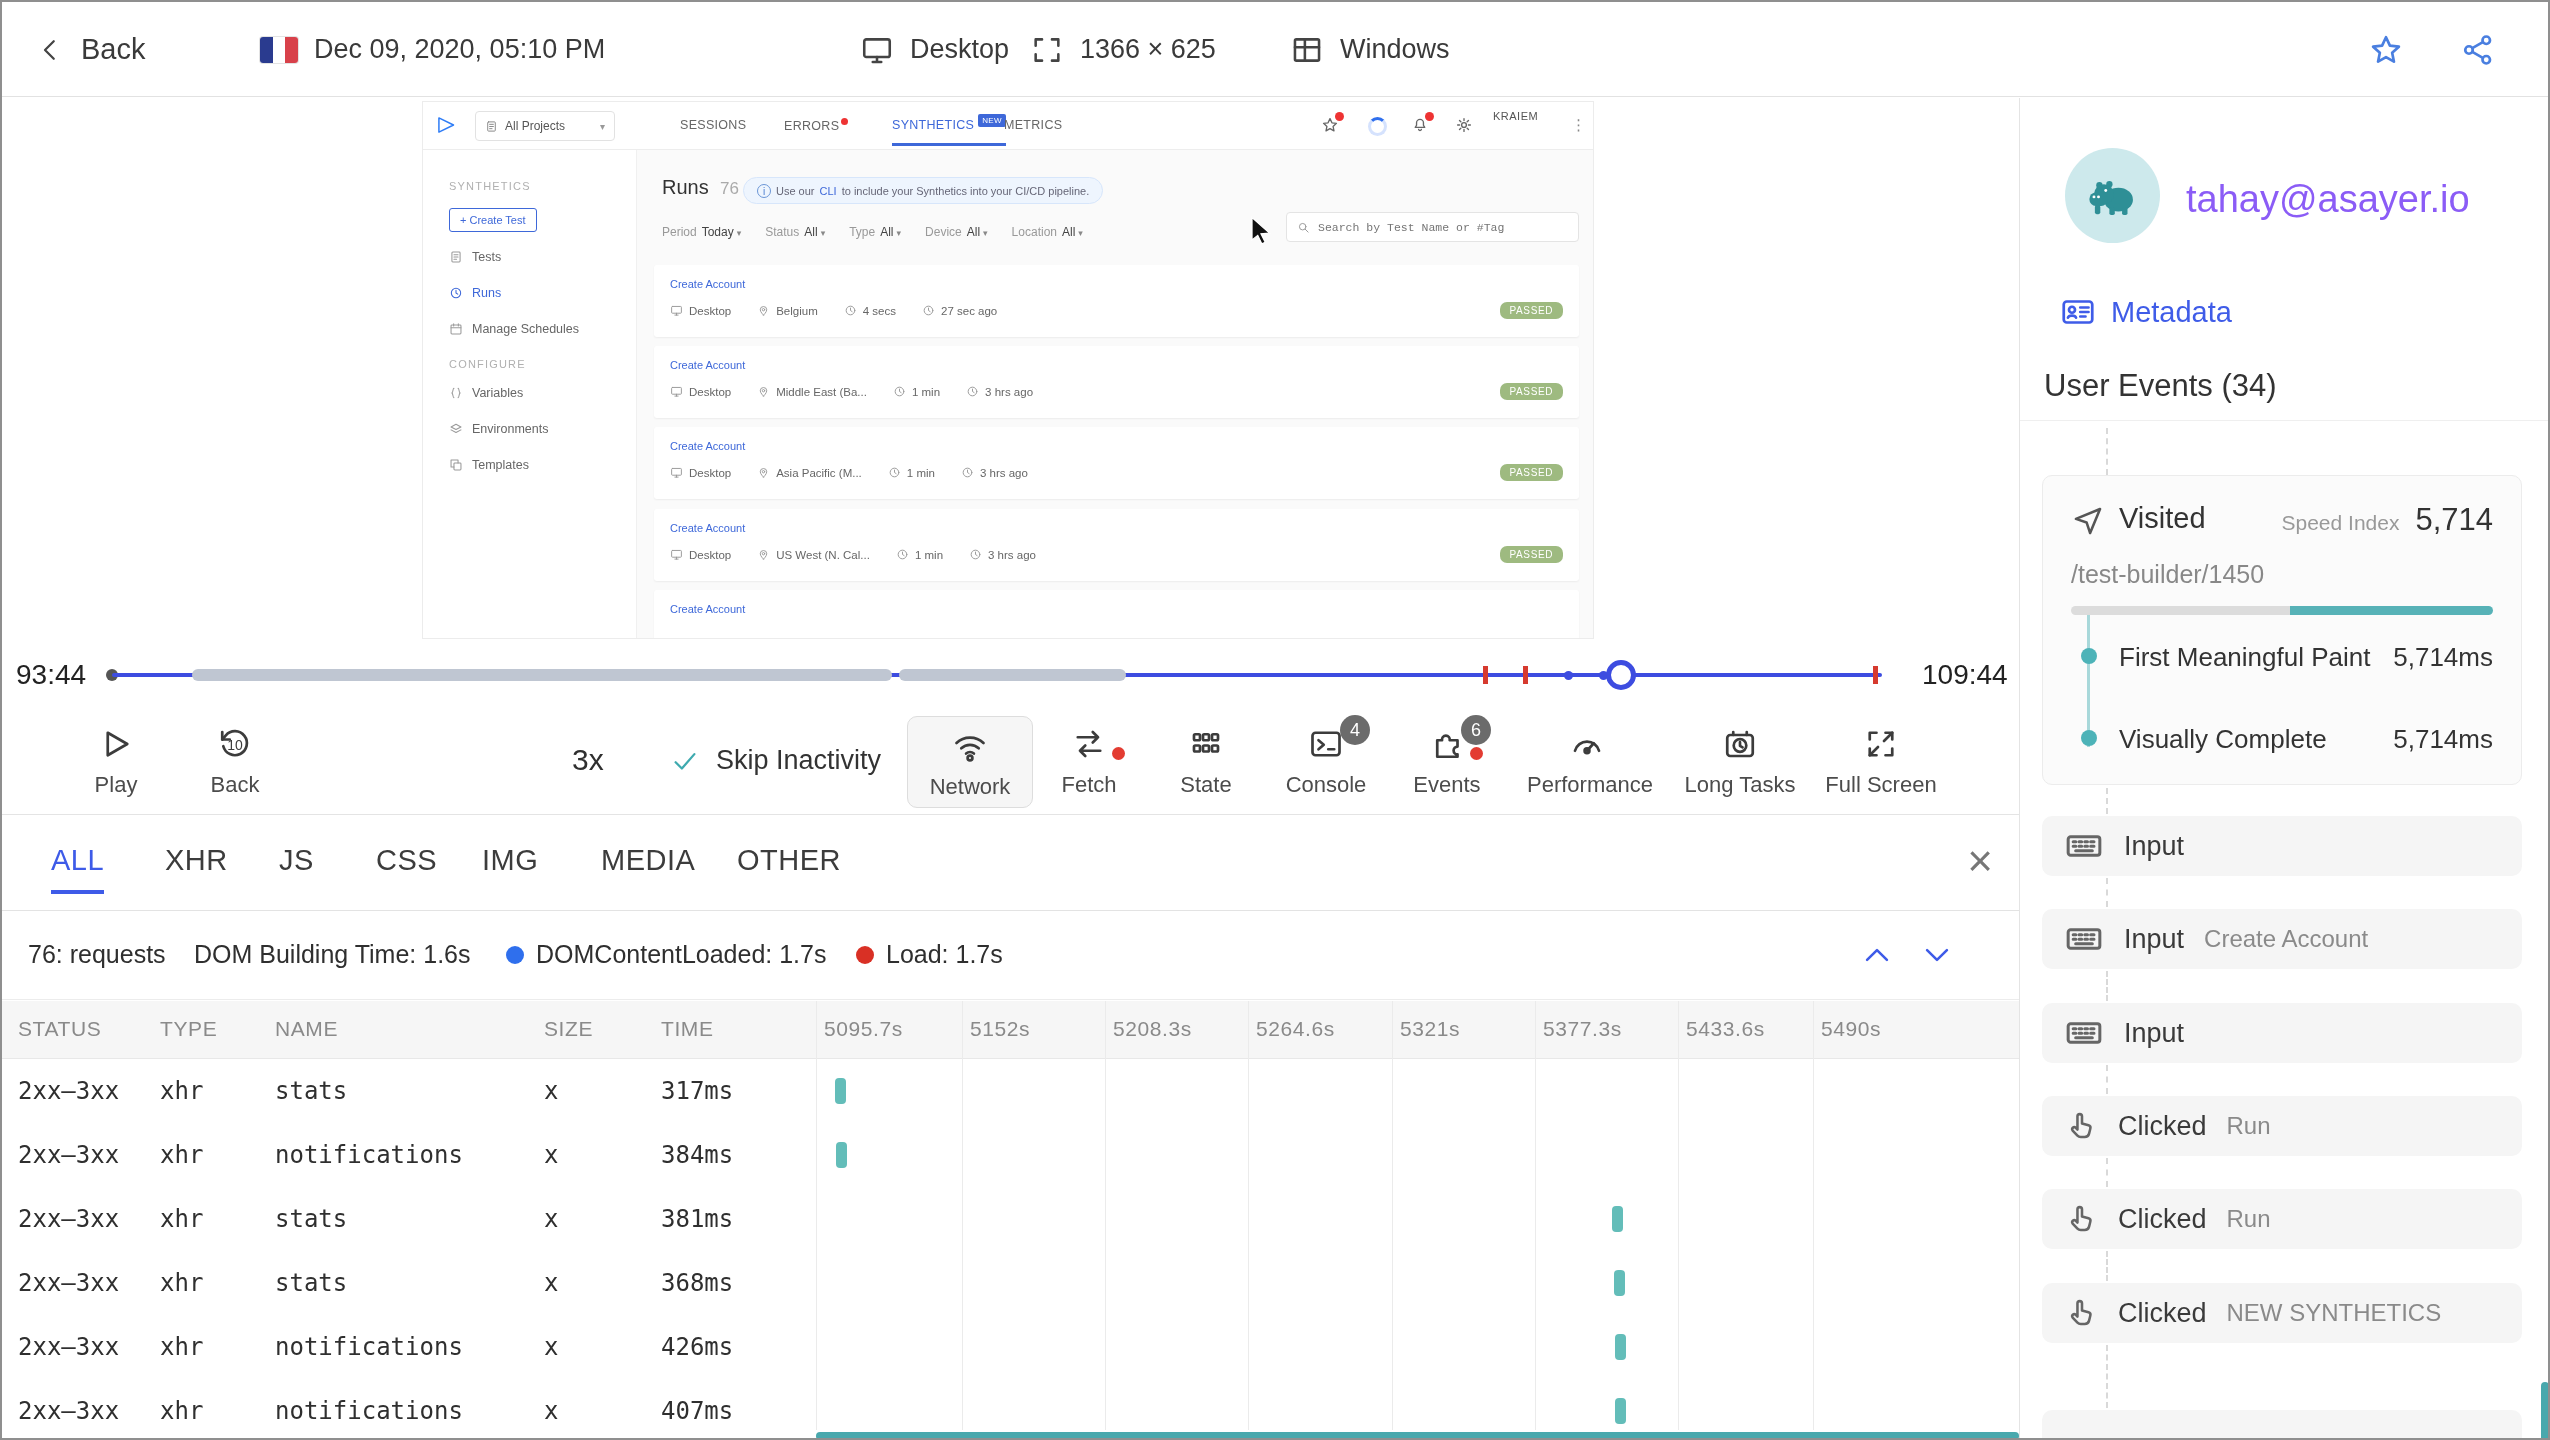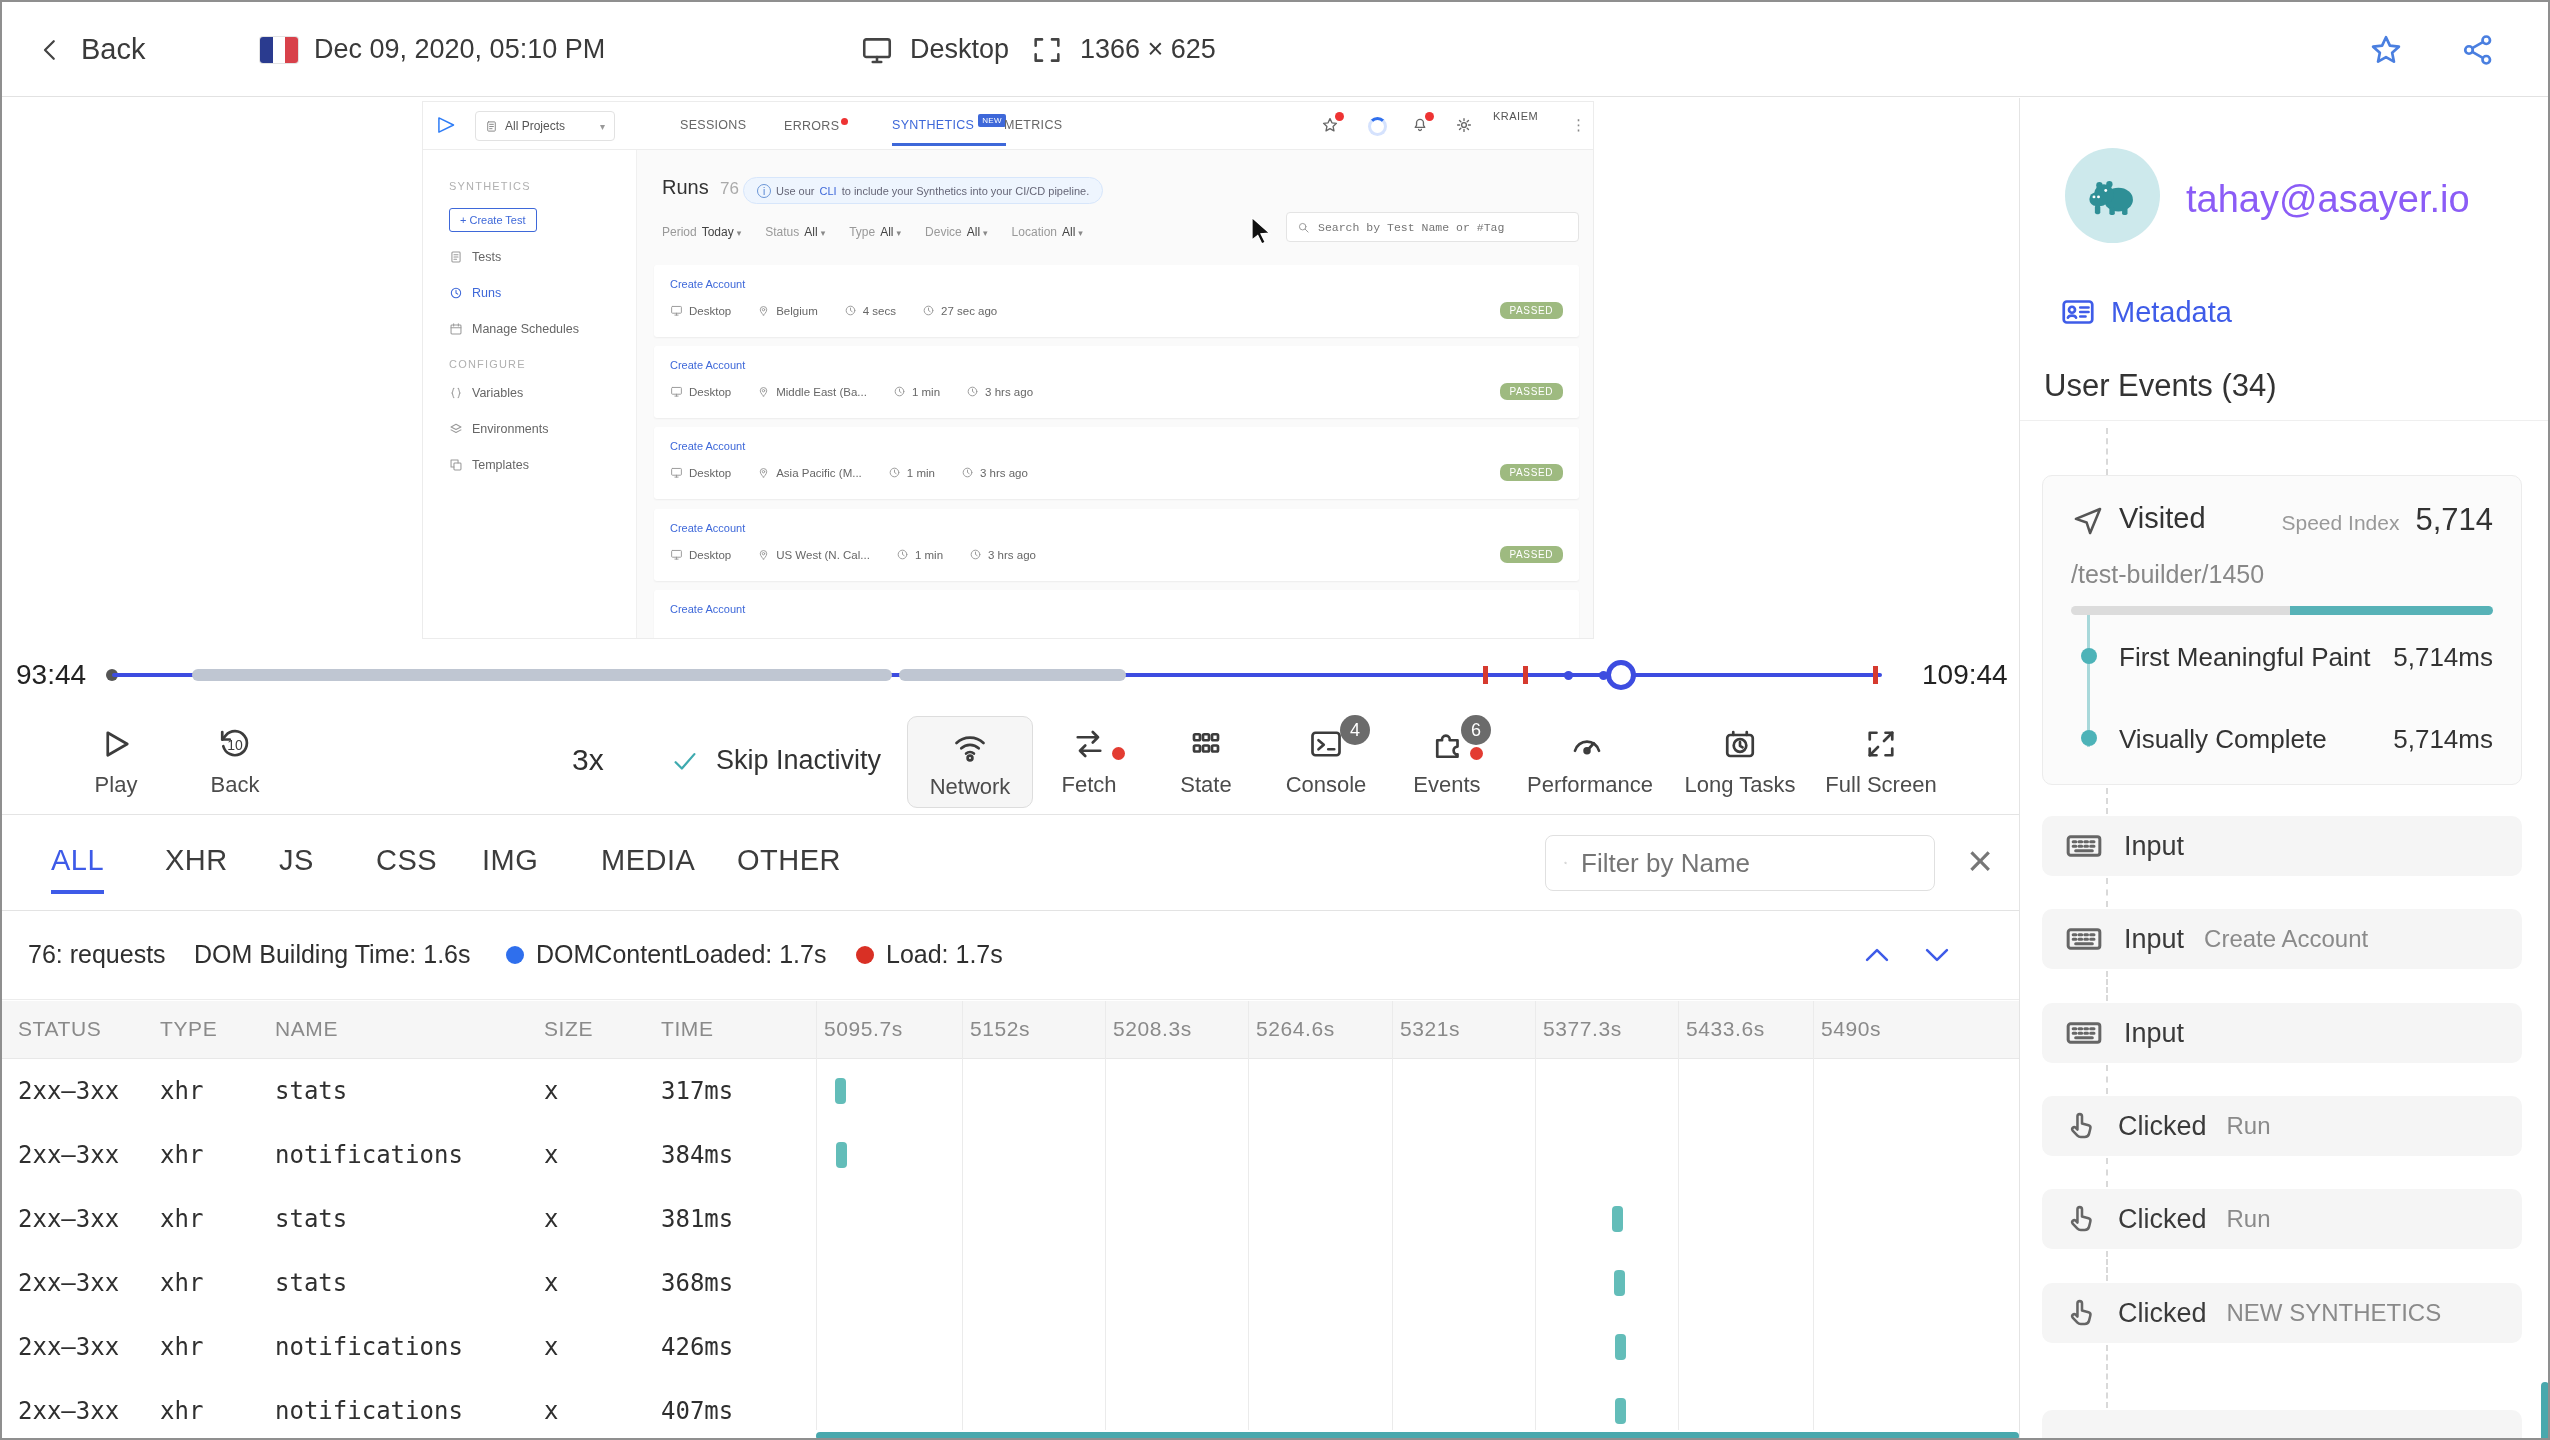--- a/index.html
+++ b/index.html
@@ -322,20 +322,26 @@
           <use href="#i-monitor"></use>
         </svg>
       <span>Desktop</span>
     </div>
     <div class="tb-item" style="left:1028px">
       <svg class="ic s34 tb-ic">
           <use href="#i-frame"></use>
         </svg>
       <span>1366 × 625</span>
     </div>
+    <div class="tb-item" style="left:1288px">
+      <svg class="ic s34 tb-ic">
+          <use href="#i-windows"></use>
+        </svg>
+      <span>Windows</span>
+    </div>
     <div class="tb-item" style="left:2366px">
       <svg class="ic s36 tb-act">
           <use href="#i-star"></use>
         </svg>
     </div>
     <div class="tb-item" style="left:2458px">
       <svg class="ic s36 tb-act">
           <use href="#i-share"></use>
         </svg>
     </div>
@@ -689,26 +695,20 @@
 
   <div class="net">
     <div class="net-tabs">
       <span class="net-tab active" style="left:49px">ALL</span>
       <span class="net-tab" style="left:163px">XHR</span>
       <span class="net-tab" style="left:277px">JS</span>
       <span class="net-tab" style="left:374px">CSS</span>
       <span class="net-tab" style="left:480px">IMG</span>
       <span class="net-tab" style="left:599px">MEDIA</span>
       <span class="net-tab" style="left:735px">OTHER</span>
-      <div class="net-filter">
-        <svg class="ic s30">
-            <use href="#i-search"></use>
-          </svg>
-        <input placeholder="Filter by Name" style="">
-      </div>
       <span class="net-close">×</span>
     </div>
 
     <div class="net-sum">
       <span class="sum-t" style="left:26px">76: requests</span>
       <span class="sum-t" style="left:192px">DOM Building Time: 1.6s</span>
       <i class="sum-dot" style="left:504px;background:#2f6fed"></i>
       <span class="sum-t" style="left:534px">DOMContentLoaded: 1.7s</span>
       <i class="sum-dot" style="left:854px;background:#d93025"></i>
       <span class="sum-t" style="left:884px">Load: 1.7s</span>

